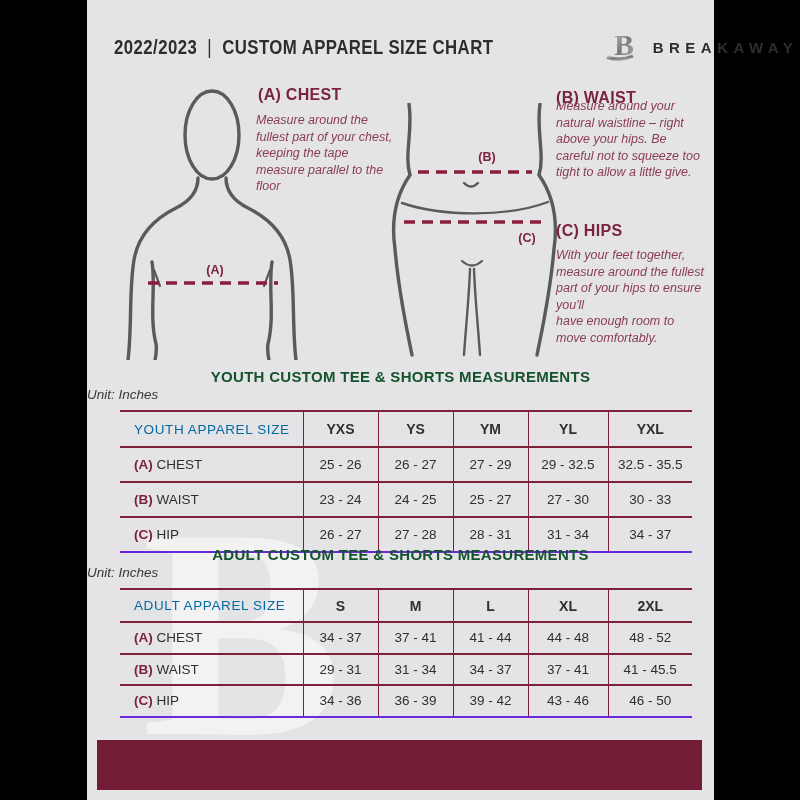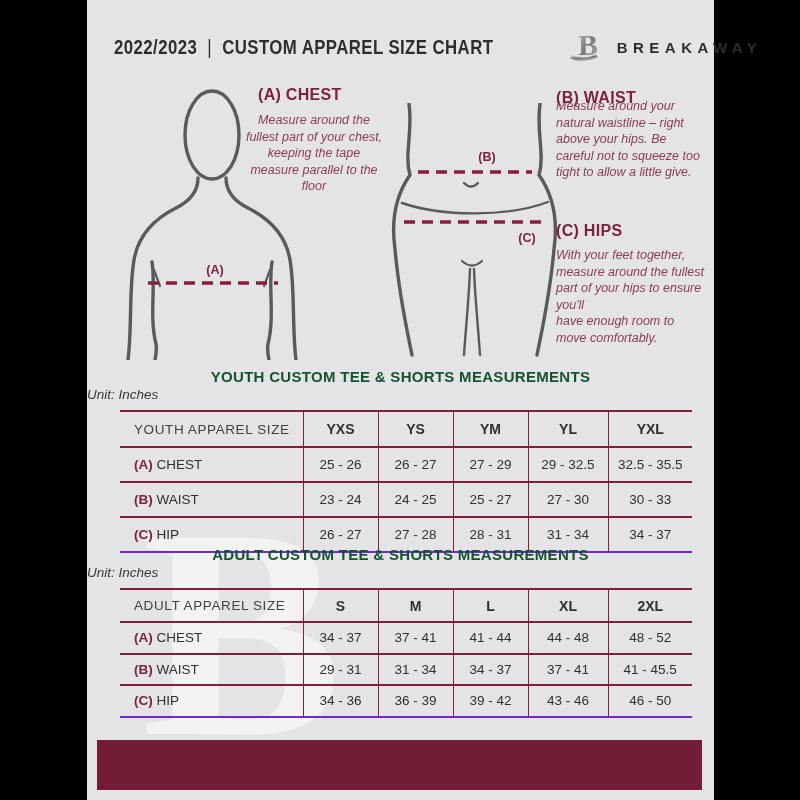--- a/index.html
+++ b/index.html
@@ -34,32 +34,32 @@
             font-style:italic;font-size:13.5px;color:#38383a;}
   table.size{position:absolute;left:33px;width:572px;border-collapse:collapse;
              table-layout:fixed;z-index:2;}
   table.size td{border-top:2px solid #7d2038;border-left:1.5px solid #7d2038;
                 font-size:13.5px;color:#2f2f31;text-align:center;vertical-align:middle;
                 padding:0;background:transparent;}
   table.size td:first-child{border-left:none;text-align:left;padding-left:14px;}
   table.size tr:last-child td{border-bottom:2px solid #6d28d9;}
   table.size tr.hdr td{font-size:14px;font-weight:bold;}
   table.size tr.hdr td:first-child{font-weight:normal;font-size:13.5px;
-                letter-spacing:.6px;color:#404040;}
+                letter-spacing:.6px;color:#0369a1;}
   table.size .prefix{font-weight:bold;color:#7b2240;}
   .t-youth tr td{height:33px;} .t-youth tr.hdr td{height:34px;}
   .t-adult tr td{height:29.5px;} .t-adult tr.hdr td{height:31px;}
 
   
   .watermark{position:absolute;left:55px;top:498px;font-size:300px;line-height:.9;
              font-weight:bold;color:rgba(255,255,255,.5);z-index:1;
              font-family:"Liberation Serif",serif;}
   .footer-bar{position:absolute;left:10px;top:740px;width:605px;height:50px;
               background:#721c35;z-index:3;}
-  .z2{z-index:2;}
+  .z2{z-index:2;gap:36px;}
 </style>
 </head>
 <body>
 
 <div class="stage">
 <div class="page">
 
   <div class="watermark">B</div>
 
   <div class="header z2">
@@ -113,21 +113,21 @@
         <path d="M86,166 C87,195 90,222 92,252" stroke-width="2.4"></path>
       </g>
       <line x1="30" y1="69" x2="144" y2="69" stroke="#8a1e38" stroke-width="3.4" stroke-dasharray="11 7"></line>
       <text x="99" y="58" text-anchor="middle" font-size="12.5" font-weight="bold" fill="#7b2240">(B)</text>
       <line x1="16" y1="119" x2="155" y2="119" stroke="#8a1e38" stroke-width="3.4" stroke-dasharray="11 7"></line>
       <text x="139" y="139" text-anchor="middle" font-size="12.5" font-weight="bold" fill="#7b2240">(C)</text>
     </svg>
   </div>
 
   <div class="instr-head z2" style="left:171px;top:86px;">(A) CHEST</div>
-  <div class="instr-body z2" style="left:158px;top:112px;width:138px;text-align:center;">Measure around the fullest part of your chest, keeping the tape measure parallel to the floor</div>
+  <div class="instr-body z2" style="left:169px;top:112px;width:138px;">Measure around the fullest part of your chest, keeping the tape measure parallel to the floor</div>
 
   <div class="instr-head z2" style="left:469px;top:89px;">(B) WAIST</div>
   <div class="instr-body z2" style="left:469px;top:98px;width:148px;">Measure around your natural waistline – right above your hips. Be careful not to squeeze too tight to allow a little give.</div>
 
   <div class="instr-head z2" style="left:469px;top:222px;">(C) HIPS</div>
   <div class="instr-body z2" style="left:469px;top:247px;width:152px;">With your feet together, measure around the fullest part of your hips to ensure you'll
 have enough room to move comfortably.</div>
 
   <div class="tbl-title z2" style="top:368px;">YOUTH CUSTOM TEE &amp; SHORTS MEASUREMENTS</div>
   <div class="tbl-unit z2" style="top:387px;">Unit: Inches</div>

